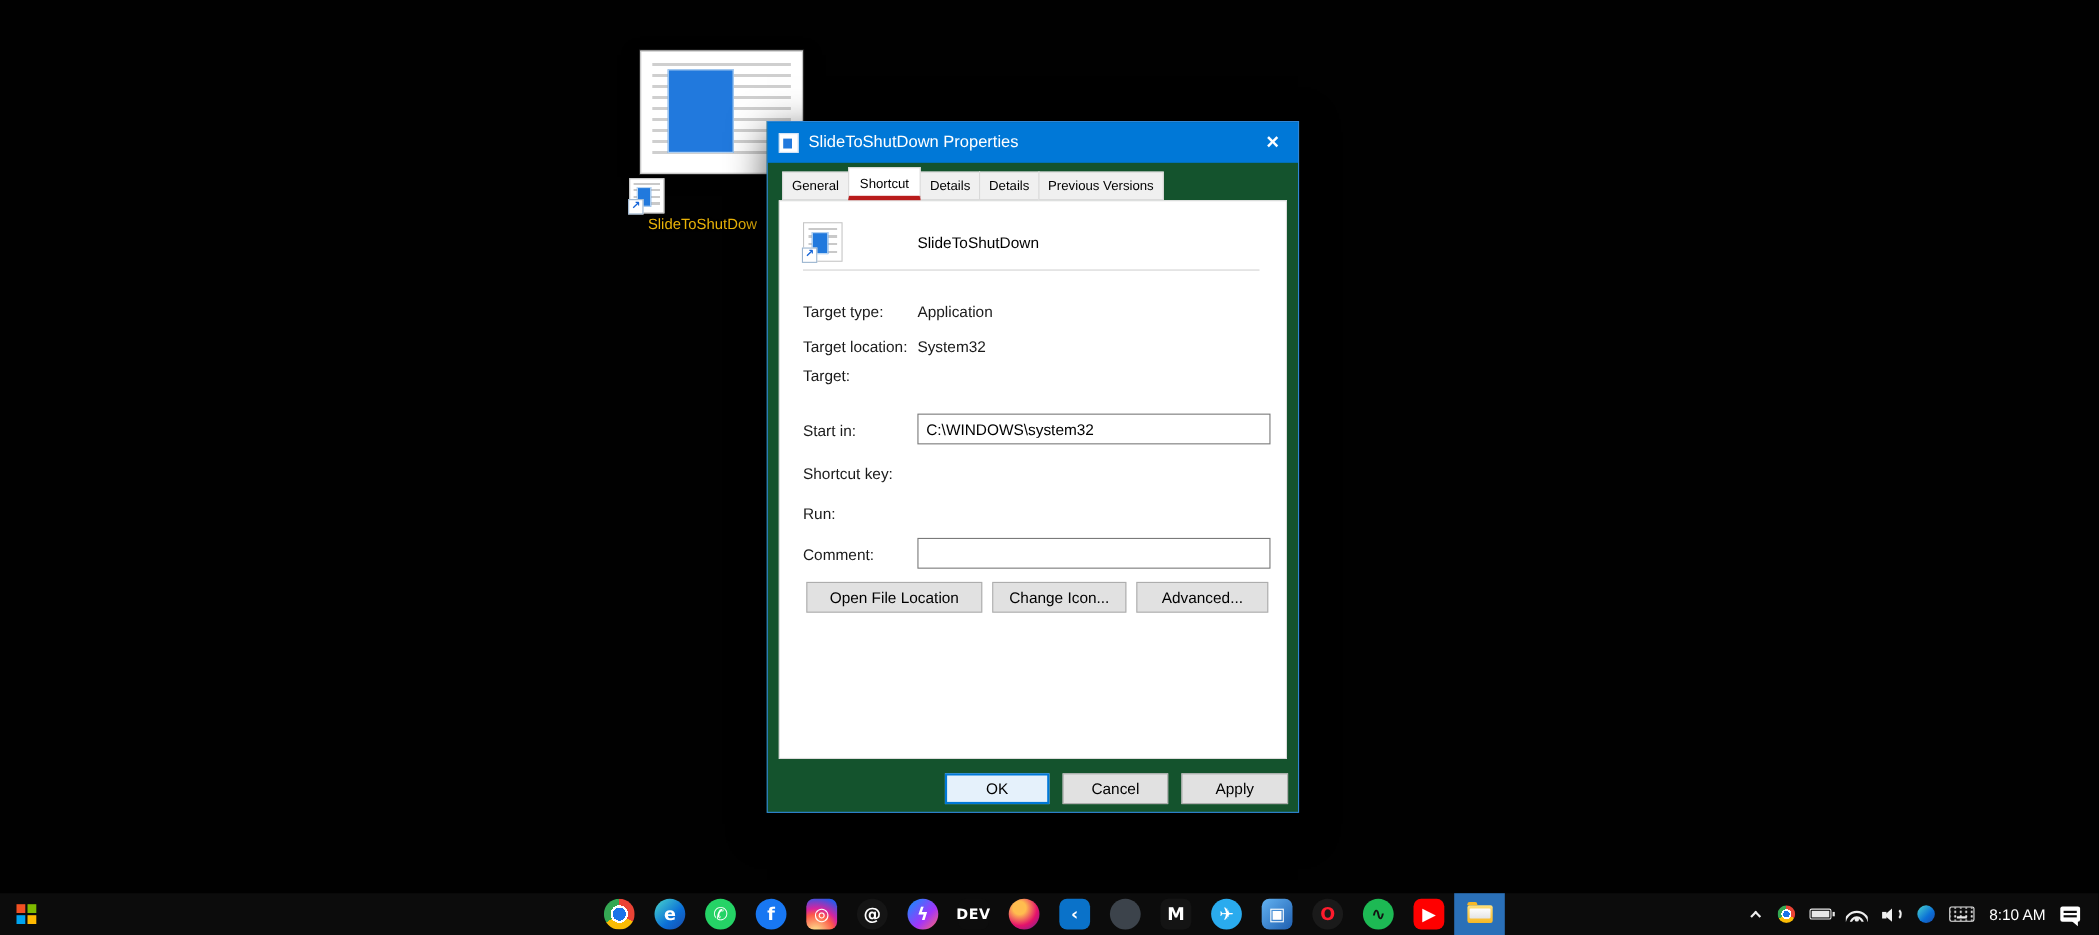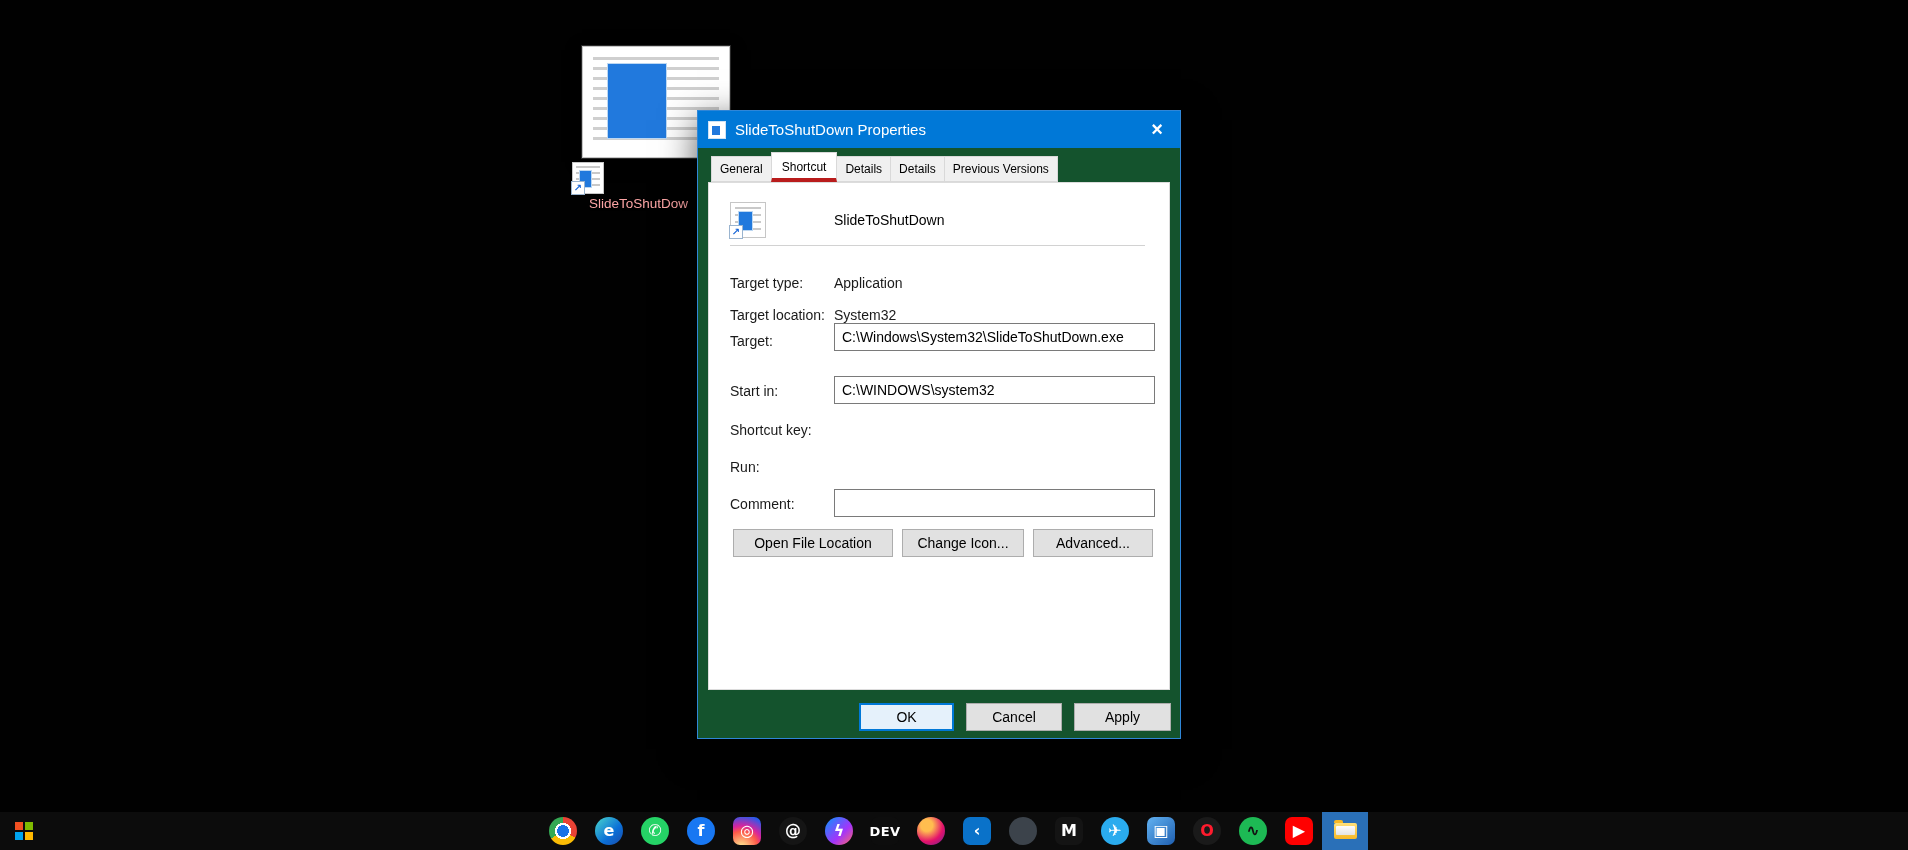--- a/index.html
+++ b/index.html
@@ -15,21 +15,21 @@
   .preview{position:absolute;left:582px;top:46px;width:148px;height:112px;box-shadow:0 0 0 1px #2a2a2a,0 4px 14px rgba(0,0,0,.6);}
   .preview .st{inset:10px;}
   .preview .pn{left:24px;top:16px;width:60px;height:76px;}
 
   .mini-shortcut{position:absolute;left:572px;top:162px;width:32px;height:32px;}
   .mini-shortcut .wi{width:32px;height:32px;}
   .mini-shortcut .st{inset:3px;background:repeating-linear-gradient(to bottom,#c9c9c9 0 2px,transparent 2px 6px);}
   .mini-shortcut .pn{left:6px;top:7px;width:13px;height:18px;}
   .badge{position:absolute;left:-1px;bottom:-1px;width:14px;height:14px;background:#fff;border:1px solid #9ab4cf;
          display:flex;align-items:center;justify-content:center;color:#1565d8;font-weight:bold;font-size:10px;line-height:1;}
-  .icon-label{position:absolute;left:589px;top:196px;width:108px;color:#fca5a5;font-size:13.5px;
+  .icon-label{position:absolute;left:589px;top:196px;width:108px;color:#eab308;font-size:13.5px;
               text-shadow:1px 1px 2px #000;white-space:nowrap;overflow:hidden;}
 
   
   .dialog{position:absolute;left:697px;top:110px;width:484px;height:629px;background:#14532d;
           border:1px solid #2f86d7;box-shadow:0 10px 34px rgba(0,0,0,.65);font-size:14px;color:#000;}
   .titlebar{position:absolute;left:0;top:0;right:0;height:37px;background:#0078d7;display:flex;align-items:center;}
   .tb-icon{width:18px;height:18px;margin:0 9px 0 10px;position:relative;background:#fff;border:1px solid #cfe2f5;flex:0 0 auto;}
   .tb-icon i{position:absolute;left:3px;top:4px;width:8px;height:9px;background:#2179dd;}
   .tb-title{flex:1;color:#fff;font-size:15px;white-space:nowrap;overflow:hidden;}
   .tb-close{width:46px;height:37px;display:flex;align-items:center;justify-content:center;color:#fff;font-size:20px;cursor:default;}
@@ -175,21 +175,20 @@
       <div class="sc-name">SlideToShutDown</div>
       <div class="sep"></div>
 
       <div class="flabel" style="top:92px;">Target type:</div>
       <div class="fvalue" style="top:92px;">Application</div>
 
       <div class="flabel" style="top:124px;">Target location:</div>
       <div class="fvalue" style="top:124px;">System32</div>
 
       <div class="flabel" style="top:150px;">Target:</div>
-      <input class="tbox" style="top: 140px;" value="C:\Windows\System32\SlideToShutDown.exe">
 
       <div class="flabel" style="top:200px;">Start in:</div>
       <input class="tbox" style="top: 193px;" value="C:\WINDOWS\system32">
 
       <div class="flabel" style="top:239px;">Shortcut key:</div>
 
       <div class="flabel" style="top:276px;">Run:</div>
 
       <div class="flabel" style="top:313px;">Comment:</div>
       <input class="tbox" style="top: 306px;" value="">
@@ -336,15 +335,38 @@
         </div>
 
         <div class="app-slot active">
           <span class="app-icon" style="background: rgba(0, 0, 0, 0);">
             <b class="glyph"></b>
             <i class="folder show"></i>
           </span>
         </div>
       </div>
 
+    <div class="tray">
+      <span class="chev">
+          <i></i>
+        </span>
+      <span class="mini mini-chrome"></span>
+      <span class="battery">
+          <i></i>
+        </span>
+      <span class="wifi">
+          <i class="a1"></i>
+          <i class="a2"></i>
+          <i class="a3"></i>
+        </span>
+      <span class="vol">
+          <i class="box"></i>
+          <i class="tri"></i>
+          <i class="wave"></i>
+        </span>
+      <span class="mini mini-edge"></span>
+      <span class="kbd"></span>
+      <span class="time">8:10 AM</span>
+      <span class="bubble"></span>
+    </div>
   </footer>
 
 </div>
 
 </body></html>

